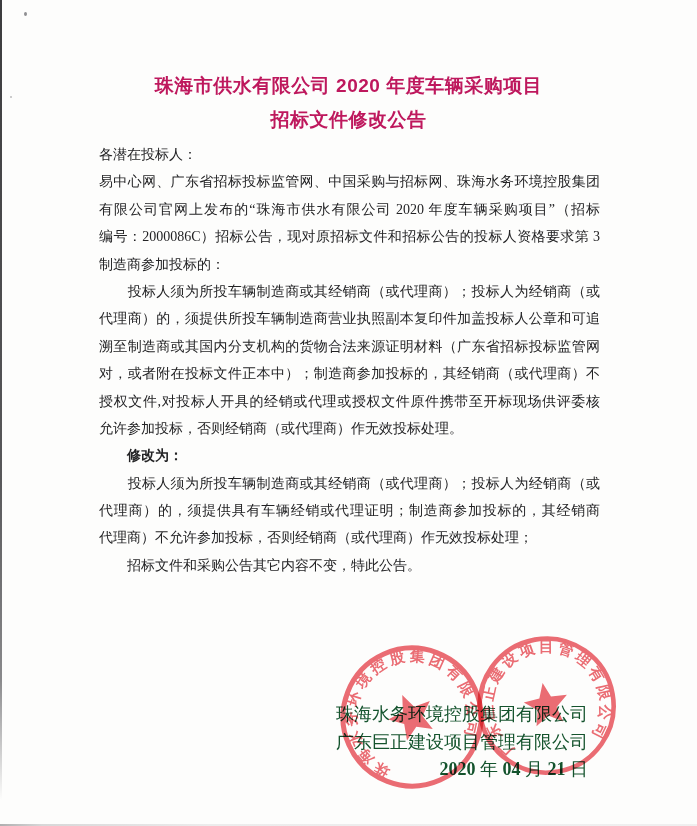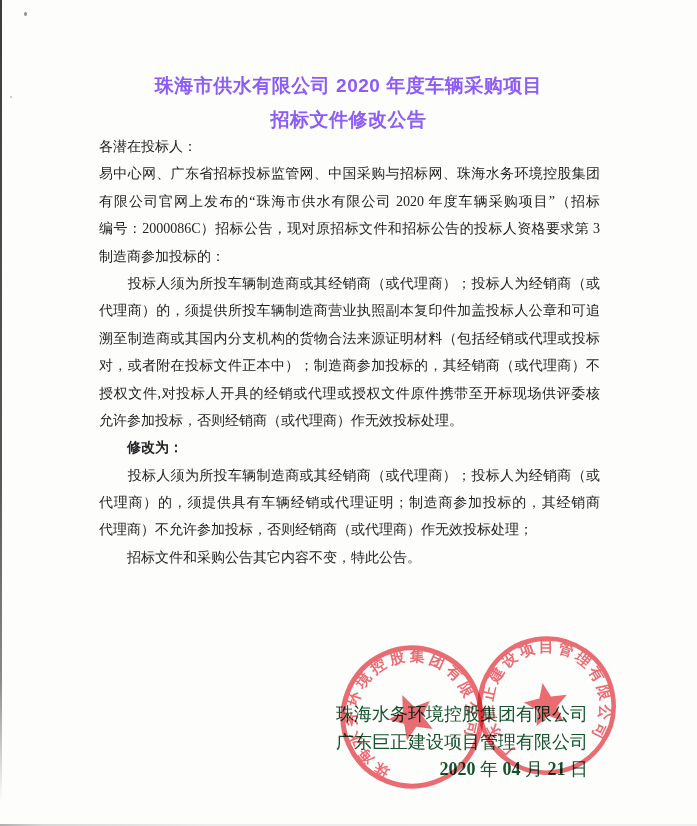--- a/index.html
+++ b/index.html
@@ -21,27 +21,27 @@
     background:linear-gradient(to right,#6f6f71 0%,#b9b9bb 6%,#dededf 30%,#e4e4e5 100%);
     opacity:.55;
   }
   .speck{position:absolute;background:#8f8f92;border-radius:50%;}
   .speck.s1{left:24px;top:12px;width:3px;height:4px;}
   .speck.s2{left:10px;top:96px;width:2px;height:2px;opacity:.6;}
 
   .title{
     text-align:center;font-weight:700;font-size:19px;line-height:25px;
     font-family:"Liberation Sans","DejaVu Sans",sans-serif;
-    color:#8b5cf6;letter-spacing:.5px;
+    color:#be185d;letter-spacing:.5px;
   }
   .title.l1{padding-top:73px;}
   .title.l2{margin-top:9px;}
 
   .doc-body{
-    margin:1px 0 0 99px;width:501px;
+    margin:9px 0 0 99px;width:501px;
     font-size:14px;color:#232325;
   }
   .doc-body .line{
     line-height:27.4px;height:27.4px;overflow:hidden;
   }
   .doc-body .line.fill{
     text-align:justify;text-align-last:justify;
   }
   .doc-body .line.bold{font-weight:700;}
   .salutation{line-height:27.4px;height:27.4px;}
@@ -79,21 +79,21 @@
 
   <div class="doc-body">
     <div class="salutation">各潜在投标人：</div>
     <div id="paragraphs">
         <div class="line fill">易中心网、广东省招标投标监管网、中国采购与招标网、珠海水务环境控股集团</div>
         <div class="line fill">有限公司官网上发布的“珠海市供水有限公司 2020 年度车辆采购项目”（招标</div>
         <div class="line fill">编号：2000086C）招标公告，现对原招标文件和招标公告的投标人资格要求第 3</div>
         <div class="line">制造商参加投标的：</div>
         <div class="line fill">　　投标人须为所投车辆制造商或其经销商（或代理商）；投标人为经销商（或</div>
         <div class="line fill">代理商）的，须提供所投车辆制造商营业执照副本复印件加盖投标人公章和可追</div>
-        <div class="line fill">溯至制造商或其国内分支机构的货物合法来源证明材料（包括经销或代理或投标</div>
+        <div class="line fill">溯至制造商或其国内分支机构的货物合法来源证明材料（广东省招标投标监管网</div>
         <div class="line fill">对，或者附在投标文件正本中）；制造商参加投标的，其经销商（或代理商）不</div>
         <div class="line fill">授权文件,对投标人开具的经销或代理或授权文件原件携带至开标现场供评委核</div>
         <div class="line">允许参加投标，否则经销商（或代理商）作无效投标处理。</div>
         <div class="line bold">　　修改为：</div>
         <div class="line fill">　　投标人须为所投车辆制造商或其经销商（或代理商）；投标人为经销商（或</div>
         <div class="line fill">代理商）的，须提供具有车辆经销或代理证明；制造商参加投标的，其经销商（或</div>
         <div class="line">代理商）不允许参加投标，否则经销商（或代理商）作无效投标处理；</div>
         <div class="line">　　招标文件和采购公告其它内容不变，特此公告。</div>
       </div>
   </div>

